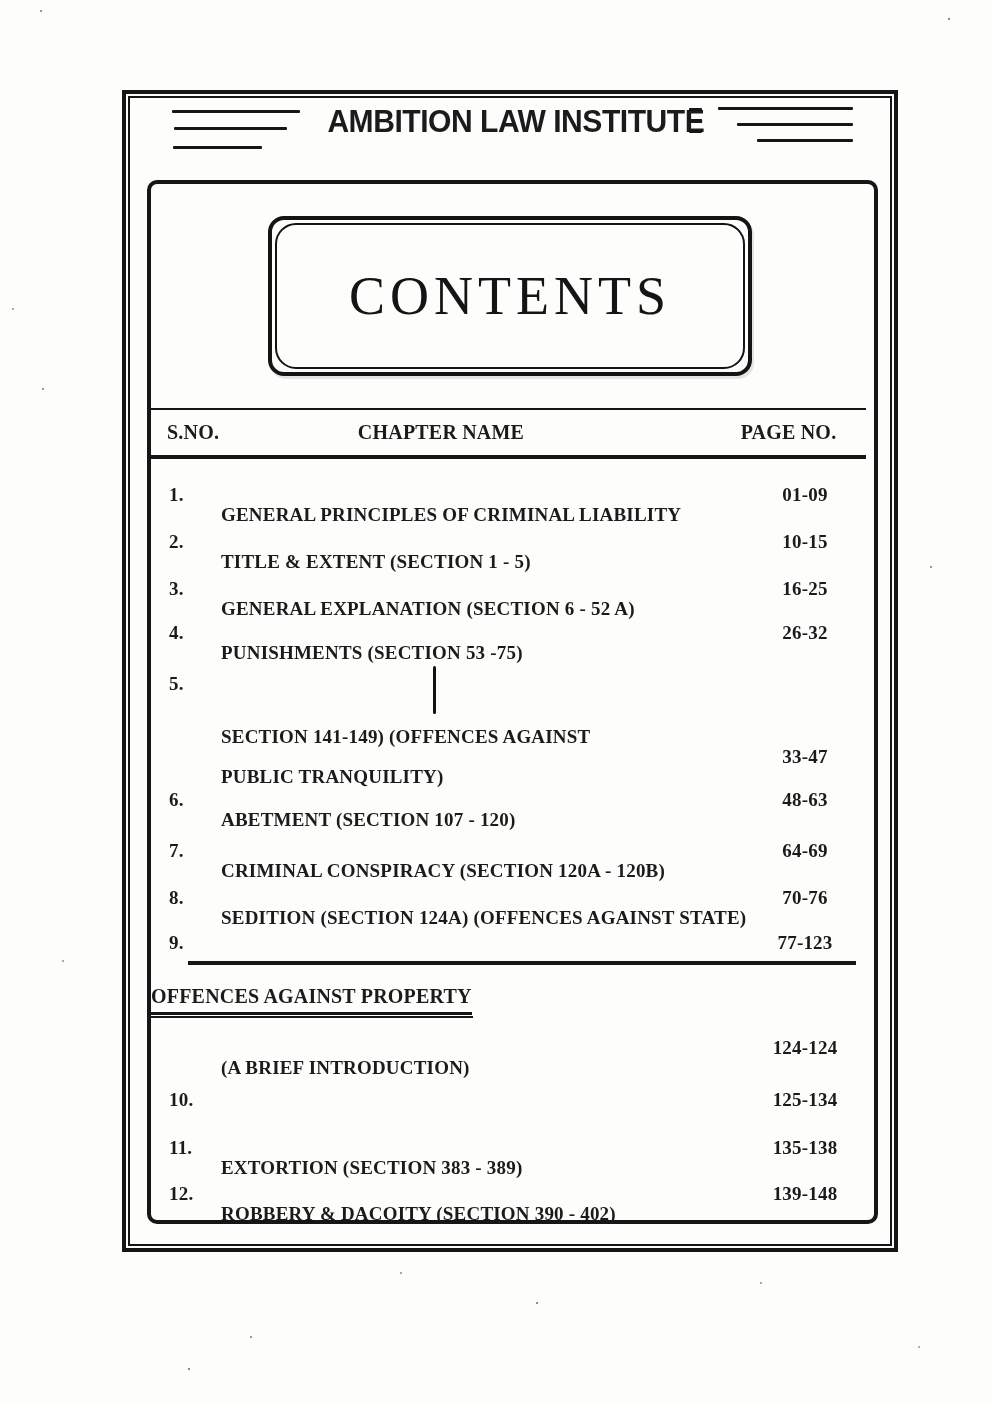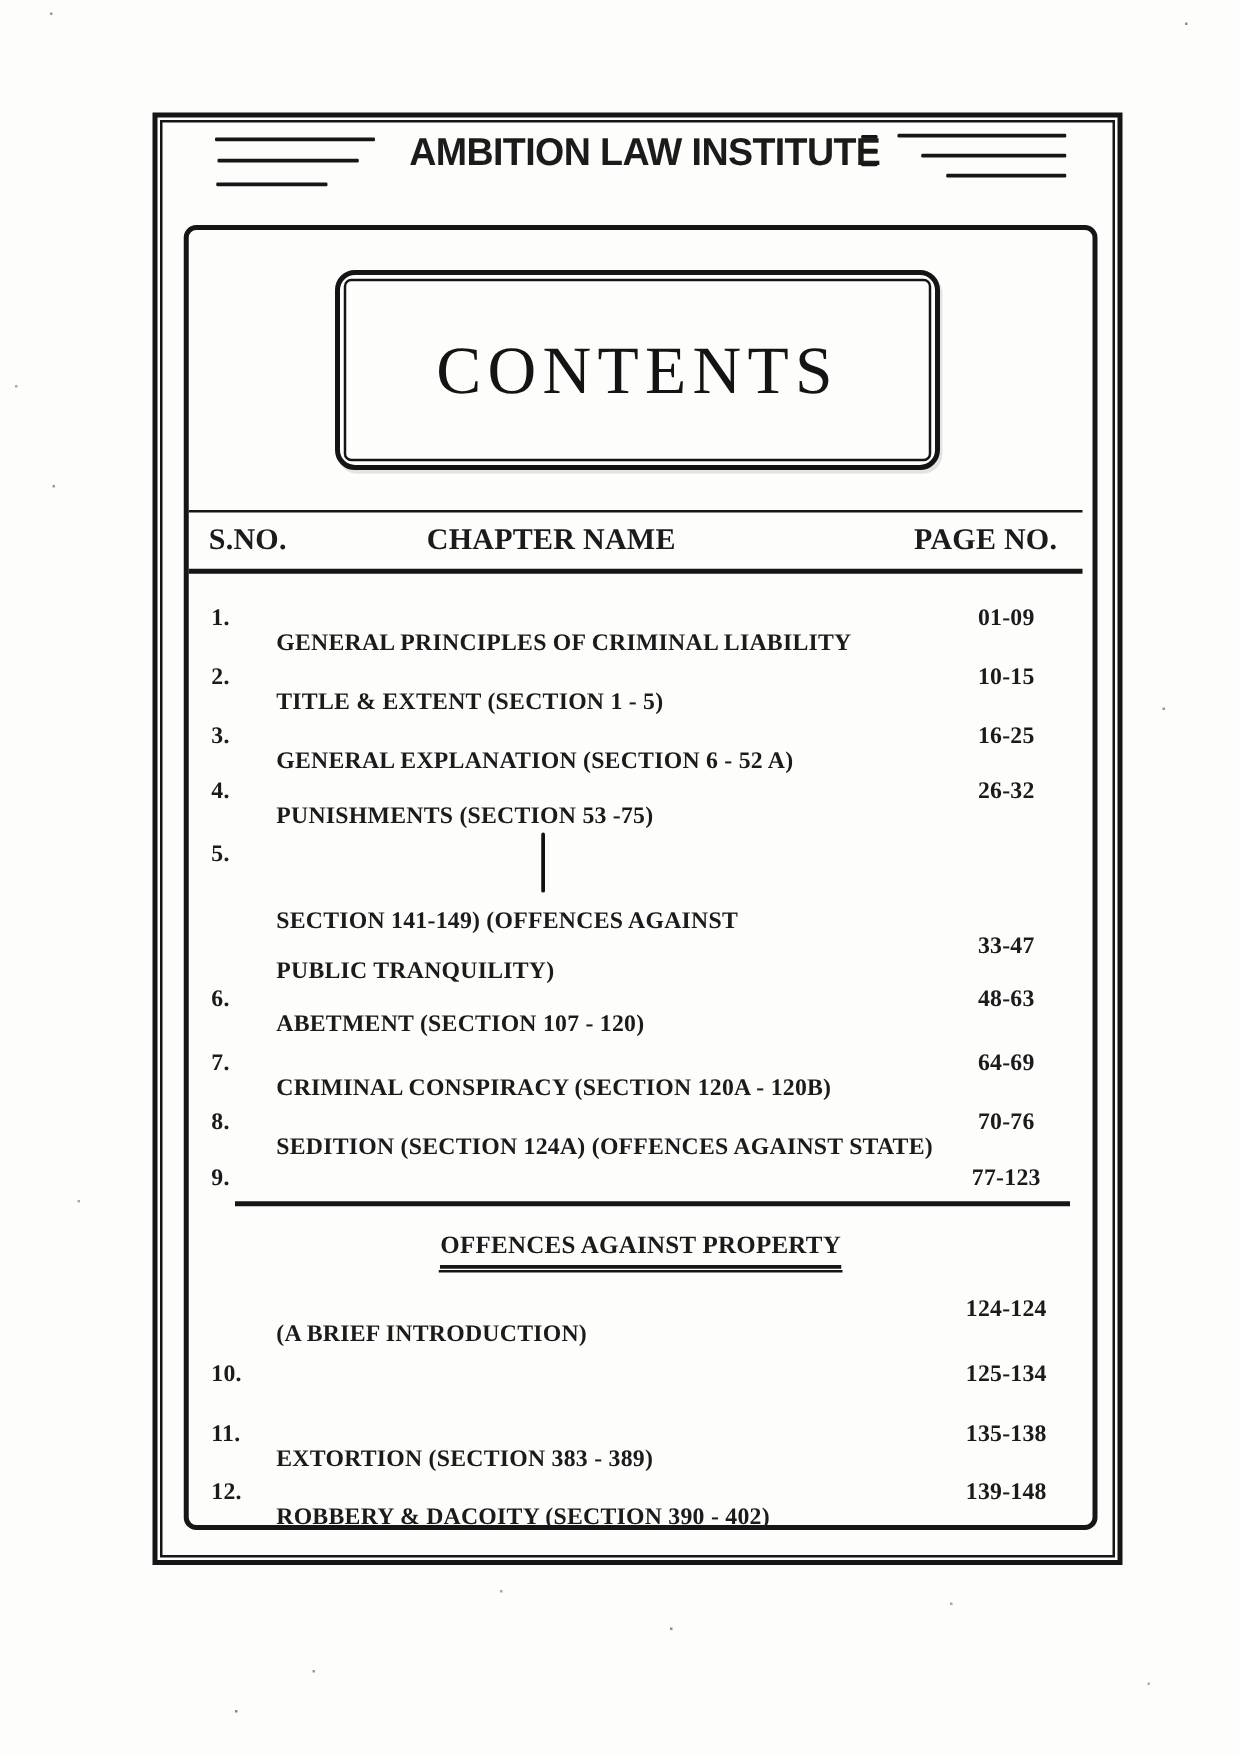--- a/index.html
+++ b/index.html
@@ -54,55 +54,55 @@
     border:4px solid #161616;border-radius:10px;
   }
 
   
   .contents-box{
     position:absolute;left:268px;top:216px;width:476px;height:152px;
     border:4px solid #141414;border-radius:16px;
     box-shadow:2px 3px 0 #44444422;
   }
   .contents-box-inner{
-    position:absolute;inset:3px;border:2px solid #141414;border-radius:6px;
+    position:absolute;inset:3px;border:2px solid #141414;border-radius:21px;
     display:flex;align-items:center;justify-content:center;
   }
   .contents-title{
     font-family:"Liberation Serif", serif;font-size:54px;letter-spacing:5px;
     color:#141414;
   }
 
   
   .table-head{
     position:absolute;left:151px;top:408px;width:715px;height:45px;
     border-top:2px solid #161616;border-bottom:4px solid #161616;
   }
   .table-head .cell{
     position:absolute;top:0;height:45px;line-height:45px;
-    font-weight:bold;font-size:24px;letter-spacing:0.2px;
+    font-weight:bold;font-size:20px;letter-spacing:0.2px;
   }
   .h-sno{left:16px;}
   .h-chapter{left:0;width:540px;text-align:center;padding-left:20px;}
   .h-page{left:580px;width:115px;text-align:center;}
 
   
   .row{
     position:absolute;left:151px;width:723px;height:30px;line-height:30px;
     font-weight:bold;font-size:19px;letter-spacing:0.2px;
   }
   .row .sno{position:absolute;left:18px;}
   .row .name{position:absolute;left:70px;white-space:nowrap;margin-top:20px;}
   .row .page{position:absolute;left:595px;width:118px;text-align:center;}
 
   .sep-line{
     position:absolute;left:188px;top:961px;width:668px;height:4px;background:#161616;
   }
 
-  .heading-row{text-align:center;}
+  .heading-row{text-align:left;}
   .section-heading{
     position:relative;display:inline-block;
     font-weight:bold;font-size:20px;letter-spacing:0.2px;
     border-bottom:3px solid #161616;padding-bottom:1px;
   }
   .section-heading::after{
     content:"";position:absolute;left:-1px;right:-1px;bottom:-6px;height:2px;background:#161616;
   }
 
   .scan-artifact{

